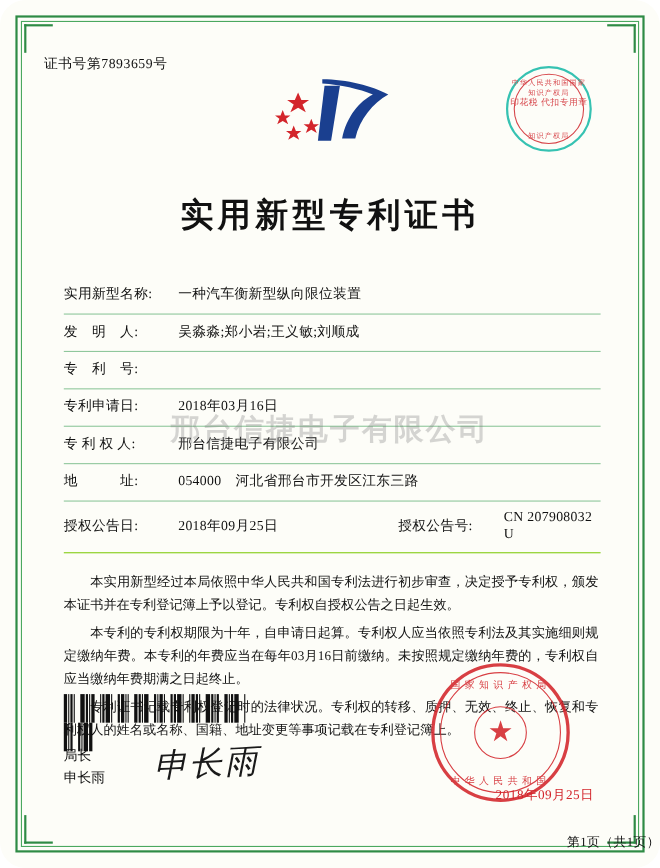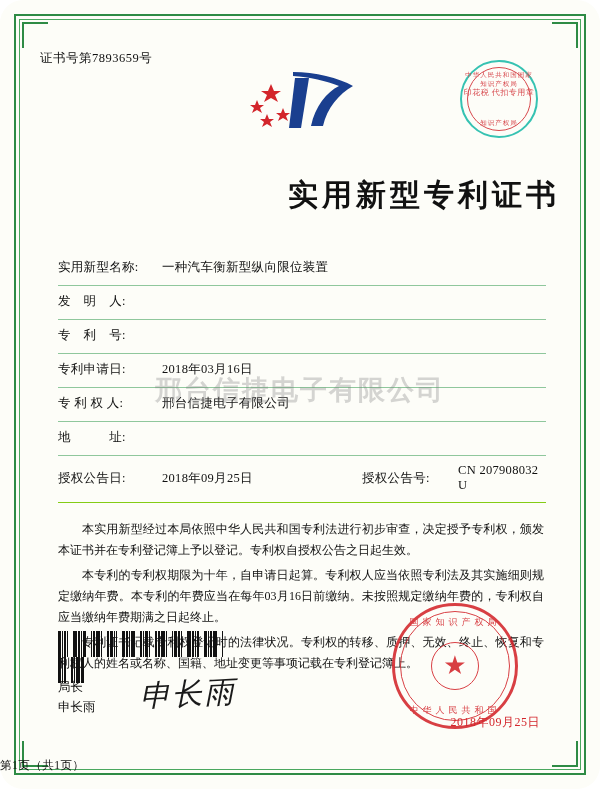--- a/index.html
+++ b/index.html
@@ -114,21 +114,21 @@
   }
   .top-seal .arc-bottom {
     position: absolute;
     left: 0; right: 0; bottom: 8px;
     text-align: center;
     font-size: 6.5px;
     letter-spacing: 1px;
   }
 
   .title {
-    text-align: right;
+    text-align: center;
     font-size: 30px;
     font-weight: bold;
     letter-spacing: 4px;
     color: #111;
     margin-top: 108px;
     font-family: "DejaVu Sans", sans-serif;
   }
 
   .fields {
     margin-top: 36px;
@@ -279,21 +279,21 @@
     font-size: 12px;
     color: #d3252b;
     letter-spacing: 0.5px;
   }
 
   .page-number {
     position: absolute;
     left: 0;
     right: 0;
     bottom: 16px;
-    text-align: left;
+    text-align: right;
     font-size: 11.5px;
     color: #111;
     letter-spacing: 0.5px;
   }
 </style>
 </head>
 <body>
 
 <div class="page">
 
@@ -329,34 +329,36 @@
 
     <div class="title">实用新型专利证书</div>
 
     <div class="fields">
       <div class="field-row">
         <div class="field-label">实用新型名称:</div>
         <div class="field-value">一种汽车衡新型纵向限位装置</div>
       </div>
       <div class="field-row">
         <div class="field-label">发　明　人:</div>
+        <div class="field-value">吴淼淼;郑小岩;王义敏;刘顺成</div>
       </div>
       <div class="field-row">
         <div class="field-label">专　利　号:</div>
       </div>
       <div class="field-row">
         <div class="field-label">专利申请日:</div>
         <div class="field-value">2018年03月16日</div>
       </div>
       <div class="field-row">
         <div class="field-label">专 利 权 人:</div>
         <div class="field-value">邢台信捷电子有限公司</div>
       </div>
       <div class="field-row">
         <div class="field-label">地　　　址:</div>
+        <div class="field-value">054000　河北省邢台市开发区江东三路</div>
       </div>
       <div class="field-row dual last">
         <div class="field-label">授权公告日:</div>
         <div class="field-value">2018年09月25日</div>
         <div class="field-label2">授权公告号:</div>
         <div class="field-value2">CN 207908032 U</div>
       </div>
     </div>
 
     <div class="body-text">

